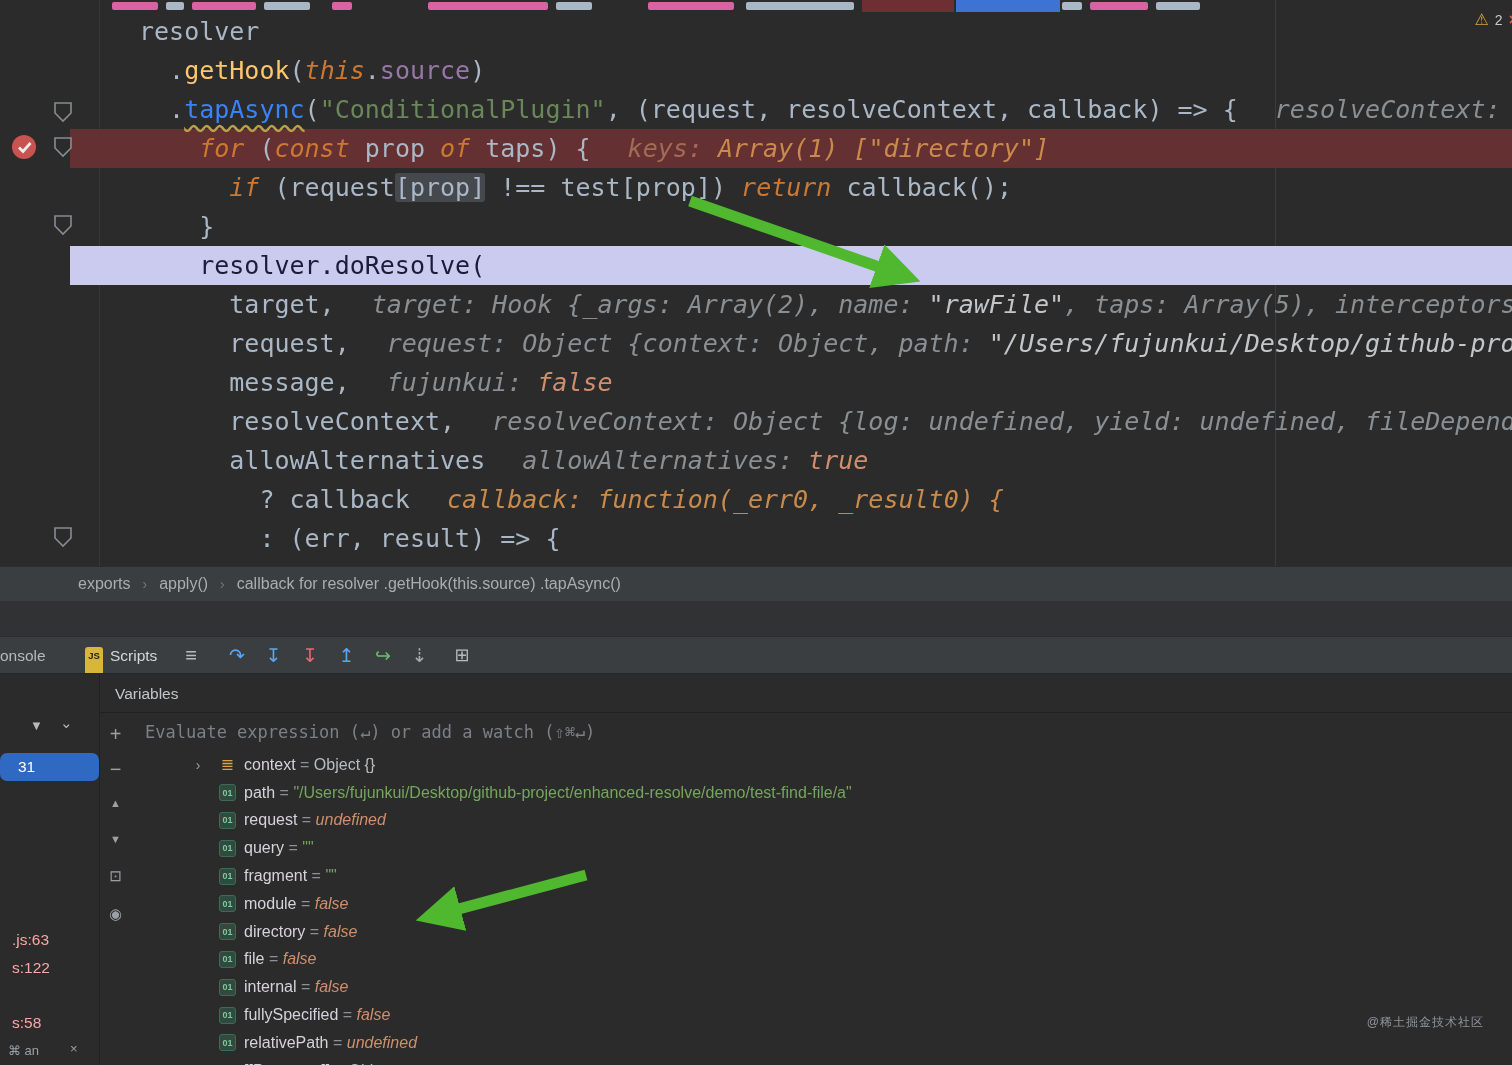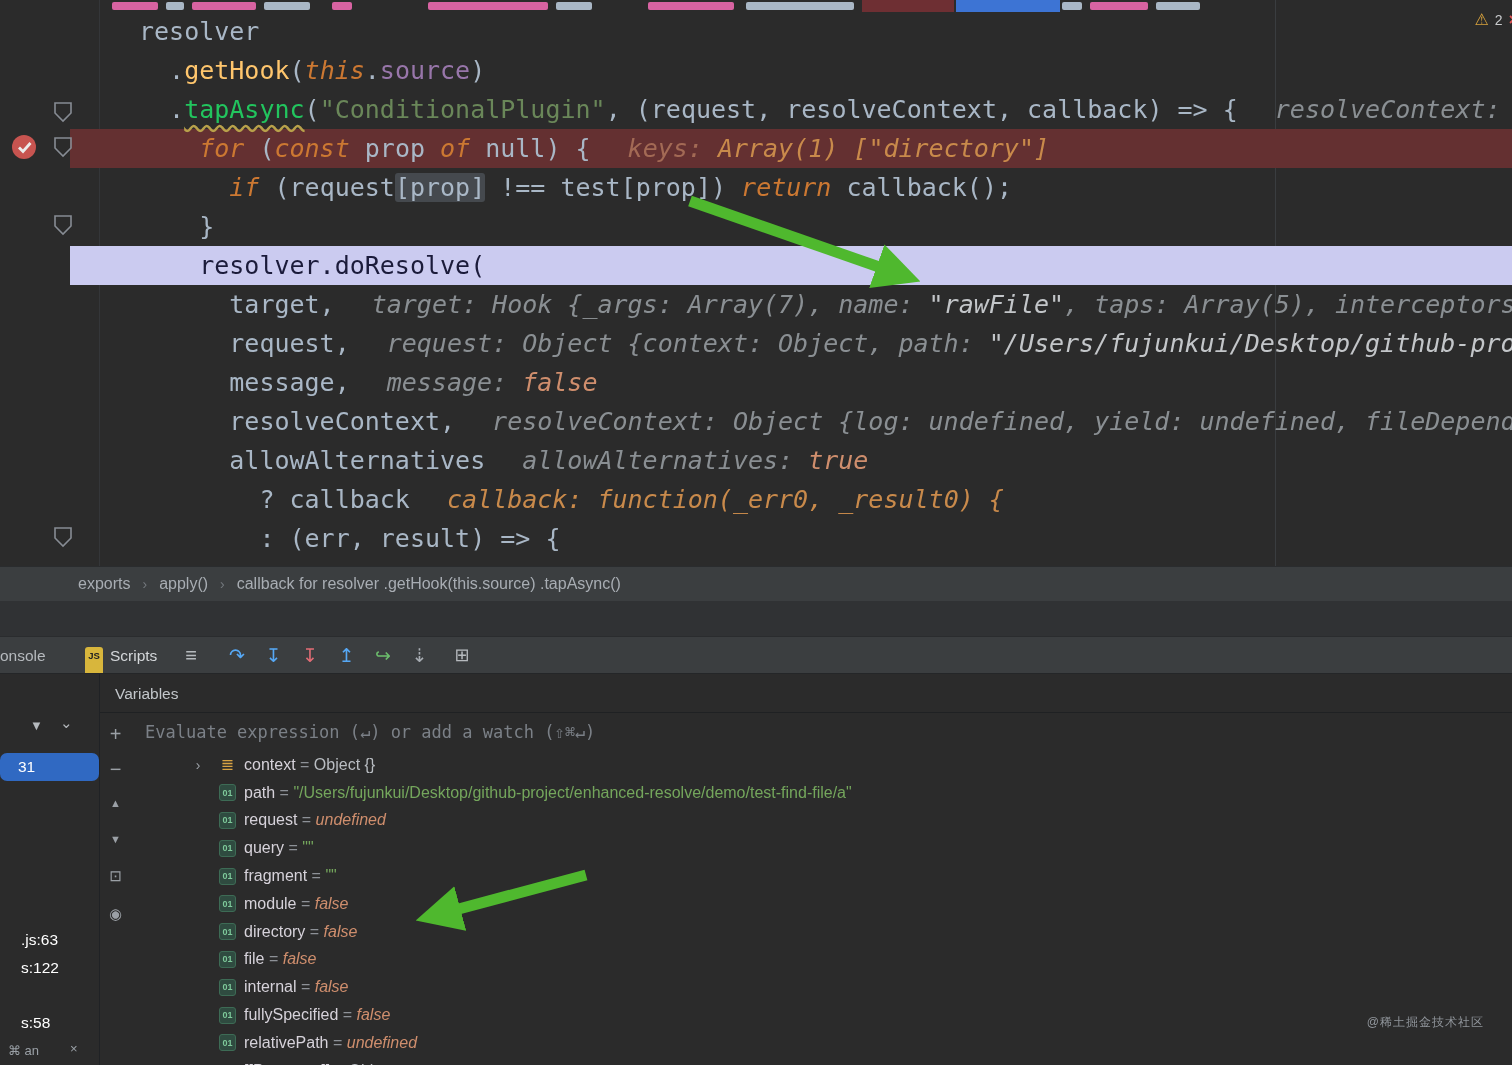--- a/index.html
+++ b/index.html
@@ -16,21 +16,21 @@
   .frag.bar { top:2px; height:8px; border-radius:2px; }
   .frag.box { top:0; height:12px; }
   #code-lines { position:absolute; left:6px; top:12px; width:100%; }
   .cl { height:39px; line-height:39px; white-space:pre; padding-left:133px;
         font-family:"DejaVu Sans Mono", monospace; font-size:25px; }
   .cl.bg-red    { background:linear-gradient(90deg, rgba(0,0,0,0) 64px, #643031 64px); }
   .cl.bg-purple { background:linear-gradient(90deg, rgba(0,0,0,0) 64px, #cbcbf0 64px); }
   .t-p  { color:#a9b7c6; }
   .t-k  { color:#cc7832; font-style:italic; }
   .t-f  { color:#ffc66d; }
-  .t-fw { color:#22c55e; text-decoration:#b8a14a wavy underline; text-underline-offset:6px; }
+  .t-fw { color:#3b82f6; text-decoration:#b8a14a wavy underline; text-underline-offset:6px; }
   .t-fl { color:#9876aa; }
   .t-s  { color:#6a8759; }
   .t-d  { color:#1b1b3a; }
   .t-hl { color:#a9b7c6; background:#45494e; border-radius:3px; }
   .hint { margin-left:37px; }
   .t-h   { color:#8a8f93; font-style:italic; }
   .t-hs  { color:#c3c6c9; font-style:italic; }
   .t-hk  { color:#cf8e6d; font-style:italic; }
   .t-ho  { color:#c98a4b; font-style:italic; }
   .t-hol { color:#a36a55; font-style:italic; }
@@ -60,22 +60,22 @@
   .menu-icon { left:178px; width:26px; text-align:center; color:#b6babe; font-size:20px; }
   .tb-icon { position:absolute; width:30px; text-align:center; font-size:19px; cursor:default; }
   .eval-icon { left:447px; width:30px; text-align:center; color:#b6babe; font-size:18px; }
 
   
   .bottom { position:absolute; left:0; top:673px; width:1512px; height:392px; background:#2b2b2b;
             border-top:1px solid #242628; }
   .frames { position:absolute; left:0; top:0; width:100px; height:392px; border-right:1px solid #202225; overflow:hidden; }
   .filter-icon { position:absolute; left:30px; top:44px; color:#b6babe; font-size:13px; }
   .filter-chevron { position:absolute; left:60px; top:40px; color:#b6babe; font-size:15px; }
-  .frame-item { position:absolute; left:0; width:100%; height:28px; line-height:28px; padding-left:21px;
-                color:#ffffff; font-size:15.5px; white-space:nowrap; }
+  .frame-item { position:absolute; left:0; width:100%; height:28px; line-height:28px; padding-left:12px;
+                color:#fca5a5; font-size:15.5px; white-space:nowrap; }
   .frame-item.sel { background:#3069c2; color:#ffffff; padding-left:18px; }
   .frames-bottom { position:absolute; left:8px; top:369px; color:#9aa0a6; font-size:13px; }
   .frames-close { position:absolute; left:70px; top:367px; color:#9aa0a6; font-size:13px; }
 
   .vars-header { position:absolute; left:100px; top:0; width:1412px; height:39px; line-height:39px;
                  padding-left:15px; color:#c2c6ca; font-size:15.5px; border-bottom:1px solid #1f2123; }
   .watchbar { position:absolute; left:100px; top:39px; width:31px; height:353px; }
   .wicon { position:absolute; left:0; width:31px; text-align:center; color:#9ba0a6; cursor:default; }
   .vars-content { position:absolute; left:131px; top:39px; width:1381px; height:353px; overflow:hidden; }
   .eval-row { height:38px; display:flex; align-items:center; padding-left:12px; }
@@ -119,27 +119,27 @@
         <div class="frag box" style="left: 862px; width: 92px; background: rgb(110, 47, 51);"></div>
         <div class="frag box" style="left: 956px; width: 104px; background: rgb(61, 116, 212);"></div>
         <div class="frag bar" style="left: 1062px; width: 20px; background: rgb(169, 183, 198);"></div>
         <div class="frag bar" style="left: 1090px; width: 58px; background: rgb(216, 99, 162);"></div>
         <div class="frag bar" style="left: 1156px; width: 44px; background: rgb(169, 183, 198);"></div>
       </div>
     <div id="code-lines">
         <div class="cl"><span class="t-p">resolver</span></div>
         <div class="cl"><span class="t-p">  .</span><span class="t-f">getHook</span><span class="t-p">(</span><span class="t-k">this</span><span class="t-p">.</span><span class="t-fl">source</span><span class="t-p">)</span></div>
         <div class="cl"><span class="t-p">  .</span><span class="t-fw">tapAsync</span><span class="t-p">(</span><span class="t-s">"ConditionalPlugin"</span><span class="t-p">, (request, resolveContext, callback) =&gt; {</span><span class="hint"><span class="t-h">resolveContext: (</span></span></div>
-        <div class="cl bg-red"><span class="t-k">    for</span><span class="t-p"> (</span><span class="t-k">const</span><span class="t-p"> prop </span><span class="t-k">of</span><span class="t-p"> null) {</span><span class="hint"><span class="t-hol">keys: </span><span class="t-ho">Array(1) ["directory"]</span></span></div>
+        <div class="cl bg-red"><span class="t-k">    for</span><span class="t-p"> (</span><span class="t-k">const</span><span class="t-p"> prop </span><span class="t-k">of</span><span class="t-p"> taps) {</span><span class="hint"><span class="t-hol">keys: </span><span class="t-ho">Array(1) ["directory"]</span></span></div>
         <div class="cl"><span class="t-k">      if</span><span class="t-p"> (request</span><span class="t-hl">[prop]</span><span class="t-p"> !== test[prop]) </span><span class="t-k">return</span><span class="t-p"> callback();</span></div>
         <div class="cl"><span class="t-p">    }</span></div>
         <div class="cl bg-purple"><span class="t-d">    resolver.doResolve(</span></div>
-        <div class="cl"><span class="t-p">      target,</span><span class="hint"><span class="t-h">target: Hook {_args: Array(7), name: </span><span class="t-hs">"rawFile"</span><span class="t-h">, taps: Array(5), interceptors:</span></span></div>
+        <div class="cl"><span class="t-p">      target,</span><span class="hint"><span class="t-h">target: Hook {_args: Array(2), name: </span><span class="t-hs">"rawFile"</span><span class="t-h">, taps: Array(5), interceptors:</span></span></div>
         <div class="cl"><span class="t-p">      request,</span><span class="hint"><span class="t-h">request: Object {context: Object, path: </span><span class="t-hs">"/Users/fujunkui/Desktop/github-proj</span></span></div>
-        <div class="cl"><span class="t-p">      message,</span><span class="hint"><span class="t-h">message: </span><span class="t-hk">false</span></span></div>
+        <div class="cl"><span class="t-p">      message,</span><span class="hint"><span class="t-h">fujunkui: </span><span class="t-hk">false</span></span></div>
         <div class="cl"><span class="t-p">      resolveContext,</span><span class="hint"><span class="t-h">resolveContext: Object {log: undefined, yield: undefined, fileDepend</span></span></div>
         <div class="cl"><span class="t-p">      allowAlternatives</span><span class="hint"><span class="t-h">allowAlternatives: </span><span class="t-hk">true</span></span></div>
         <div class="cl"><span class="t-p">        ? callback</span><span class="hint"><span class="t-ho">callback: function(_err0, _result0) {</span></span></div>
         <div class="cl"><span class="t-p">        : (err, result) =&gt; {</span></div>
       </div>
 
     <svg class="pent" style="top:100px" width="22" height="24" viewBox="0 0 22 24">
       <path d="M3 3 H19 V13 L11 21 L3 13 Z" fill="none" stroke="#878c94" stroke-width="1.6"></path>
       </svg>
     <svg class="pent" style="top:135px" width="22" height="24" viewBox="0 0 22 24">

